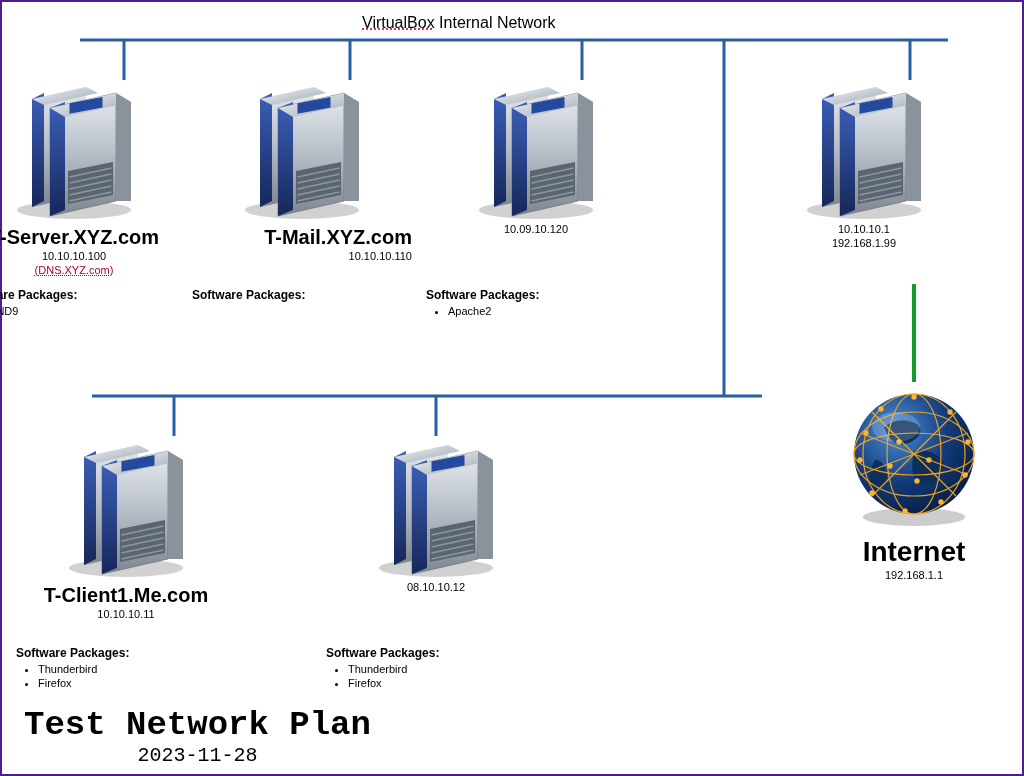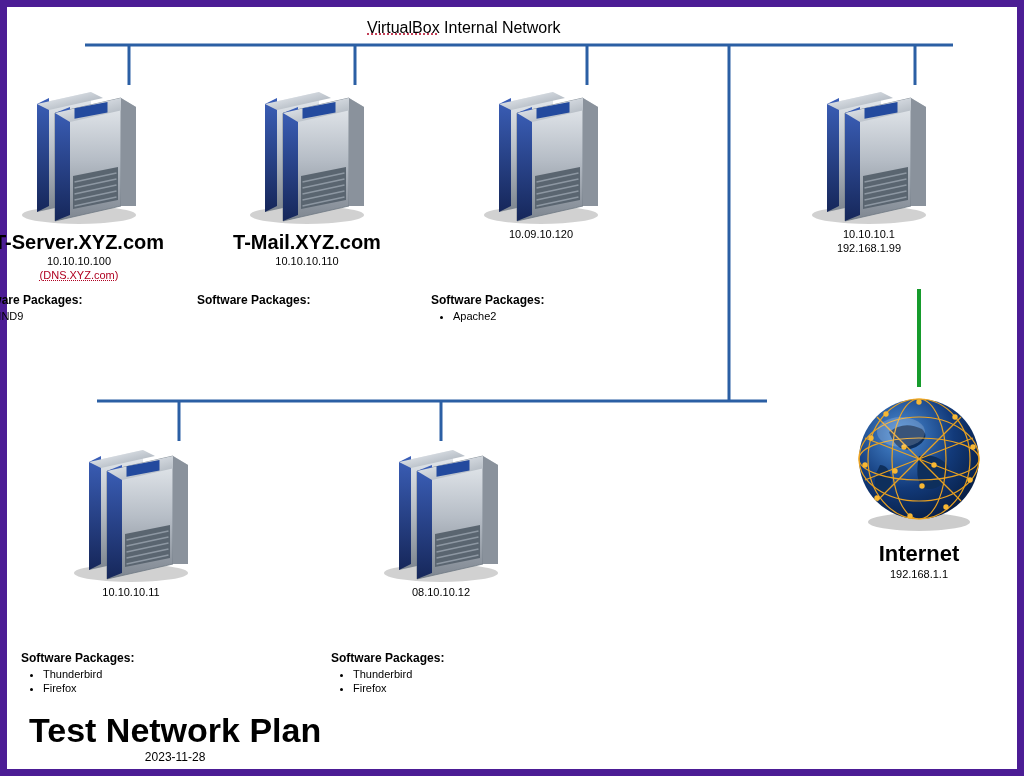--- a/index.html
+++ b/index.html
@@ -1,30 +1,30 @@
 <!DOCTYPE html>
 <html><head>
 <meta charset="utf-8">
 <style>
   html,body{margin:0;padding:0;background:#fff;font-family:"Liberation Sans",Arial,Helvetica,sans-serif;color:#000}
-  #stage{position:relative;width:1024px;height:776px;box-sizing:border-box;border:7px solid #4c1d95}
+  #stage{position:relative;width:1024px;height:776px;box-sizing:border-box;border:2px solid #4c1d95}
   .node{position:absolute;text-align:center;}
   .node h2{margin:4px 0 0 0;font-size:20px;font-weight:700;font-family:"Liberation Sans",Arial,sans-serif}
   .node .ip{font-size:11px;line-height:14px;margin:0}
   .pkg{position:absolute;text-align:left;font-size:11px;line-height:14px}
   .pkg b{font-size:12px}
   .pkg ul{list-style:disc;margin:2px 0 0 22px;padding:0}
   .redund{color:#b00020;text-decoration:underline dotted;text-decoration-color:#b00020}
   .redund-plain{color:#b00020;text-decoration:underline dotted}
-  .title{position:absolute;font-family:Liberation Sans, sans-serif}
+  .title{position:absolute;font-family:Liberation Mono, monospace}
   .title h1{font-size:34px;font-weight:700;margin:0}
-  .title .date{font-size:12px;text-align:center}
+  .title .date{font-size:20px;text-align:center}
   .label{position:absolute;font-size:16px}
   .label .redund-word{text-decoration:underline dotted;text-decoration-color:#b00020}
-  .globe-label h2{margin:4px 0 0 0;font-size:22px;font-weight:700}
+  .globe-label h2{margin:4px 0 0 0;font-size:28px;font-weight:700}
   svg.wires{position:absolute;left:0;top:0;pointer-events:none}
 </style>
 </head>
 <body>
 
 <div id="stage">
 
   <svg class="wires" width="1024" height="776">
     <g stroke="#2b5fa4" stroke-width="3" fill="none">
 
@@ -147,21 +147,21 @@
     <rect x="47" y="30" width="22" height="7" transform="skewY(-11)" fill="#234a9e"></rect>
   </svg>
       </div>
       <h2>T-Server.XYZ.com</h2>
       <p class="ip">10.10.10.100</p>
       <p class="ip redund">(DNS.XYZ.com)</p>
     </div>
     <div class="pkg" style="left: -38px; top: 286px; width: 220px;"><b>Software Packages:</b><ul>
         <li>BIND9</li>
       </ul></div>
-    <div class="node" style="left: 190px; top: 70px; width: 220px;">
+    <div class="node" style="left: 190px; top: 70px; width: 220px; text-align: right;">
       <div style="display: flex; justify-content: center;">
         <svg width="150" height="150" viewBox="0 0 100 100">
     <defs>
       <linearGradient id="steel" x1="0" x2="0" y1="0" y2="1">
         <stop offset="0" stop-color="#e7ebef"></stop>
               <stop offset="0.5" stop-color="#b6bdc6"></stop>
         <stop offset="1" stop-color="#7d858f"></stop>
             </linearGradient>
       <linearGradient id="blue" x1="0" x2="0" y1="0" y2="1">
         <stop offset="0" stop-color="#3b5fb8"></stop>
@@ -315,20 +315,21 @@
     <polygon points="46,66 76,60 76,82 46,88" fill="#5a6570"></polygon>
     <line x1="47" y1="70" x2="75" y2="64" stroke="#8d97a2" stroke-width="1"></line>
           <line x1="47" y1="74" x2="75" y2="68" stroke="#8d97a2" stroke-width="1"></line>
           <line x1="47" y1="78" x2="75" y2="72" stroke="#8d97a2" stroke-width="1"></line>
           <line x1="47" y1="82" x2="75" y2="76" stroke="#8d97a2" stroke-width="1"></line>
           <line x1="47" y1="86" x2="75" y2="80" stroke="#8d97a2" stroke-width="1"></line>
 
     <rect x="47" y="30" width="22" height="7" transform="skewY(-11)" fill="#234a9e"></rect>
   </svg>
       </div>
+      <h2>T-Client1.Me.com</h2>
       <p class="ip">10.10.10.11</p>
     </div>
     <div class="pkg" style="left: 14px; top: 644px; width: 220px;"><b>Software Packages:</b><ul>
         <li>Thunderbird</li>
         <li>Firefox</li>
       </ul></div>
     <div class="node" style="left: 324px; top: 428px; width: 220px;">
       <div style="display: flex; justify-content: center;">
         <svg width="150" height="150" viewBox="0 0 100 100">
     <defs>

